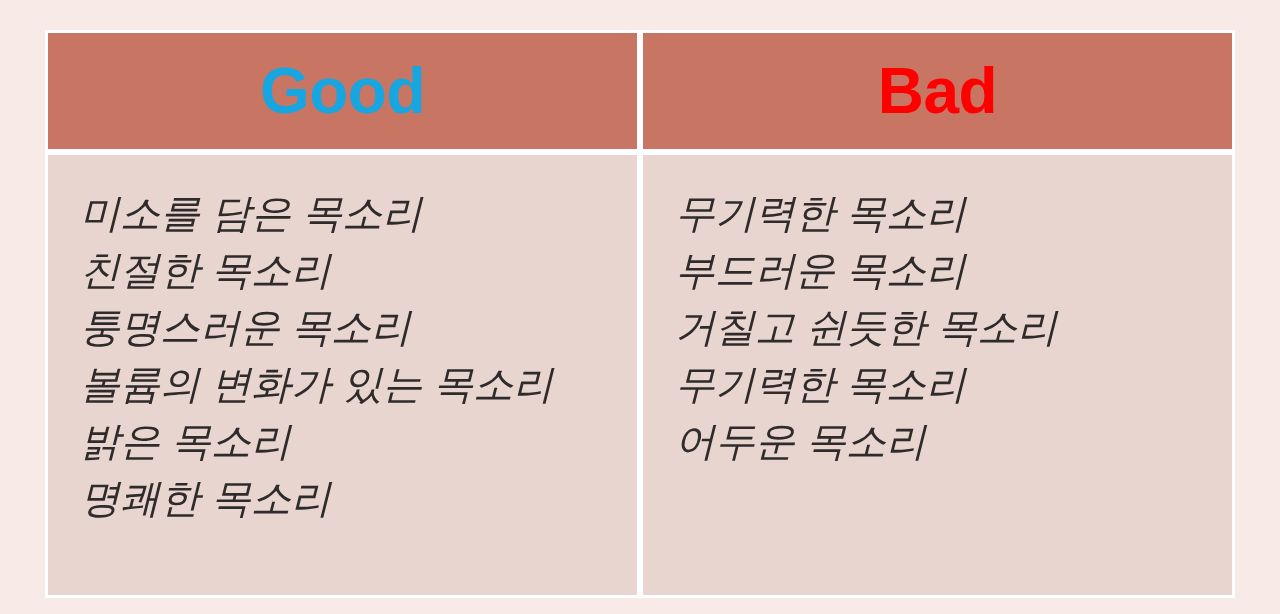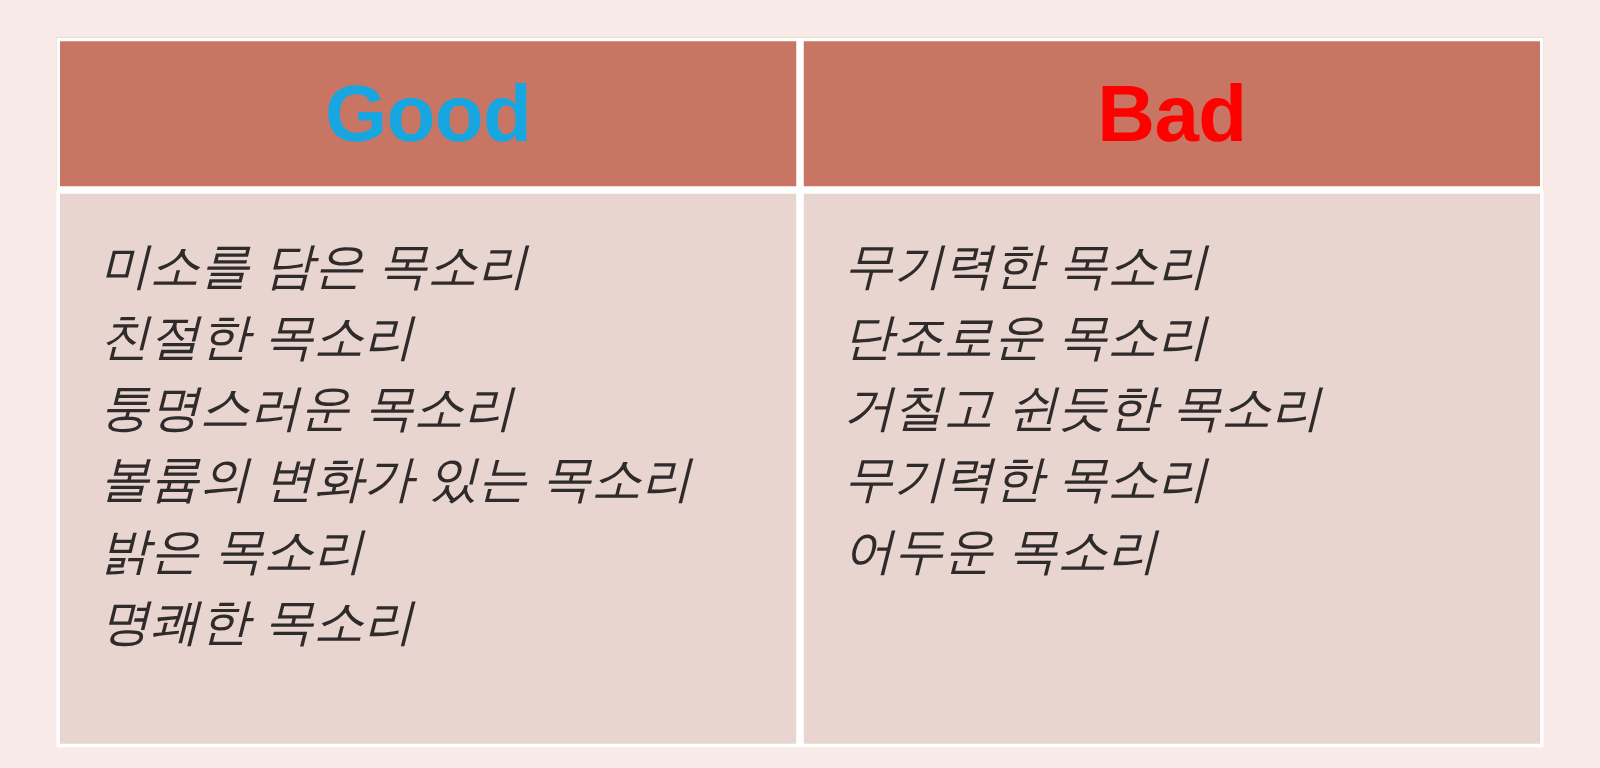--- a/index.html
+++ b/index.html
@@ -136,21 +136,21 @@
             <li>친절한 목소리</li>
             <li>퉁명스러운 목소리</li>
             <li>볼륨의 변화가 있는 목소리</li>
             <li>밝은 목소리</li>
             <li>명쾌한 목소리</li>
           </ul>
         </td>
         <td class="cell-bad">
           <ul class="voice-list">
             <li>무기력한 목소리</li>
-            <li>단조로운 목소리</li>
+            <li>부드러운 목소리</li>
             <li>거칠고 쉰듯한 목소리</li>
             <li>무기력한 목소리</li>
             <li>어두운 목소리</li>
           </ul>
         </td>
       </tr>
     </tbody>
   </table>
 
 </div>

